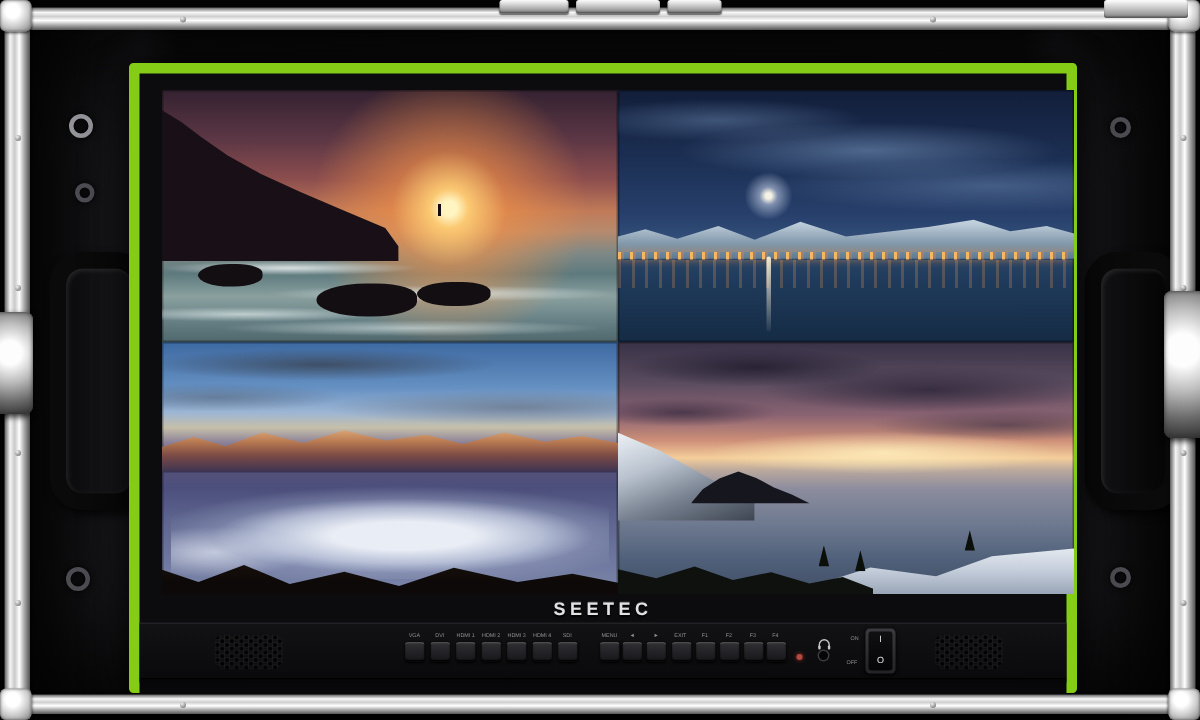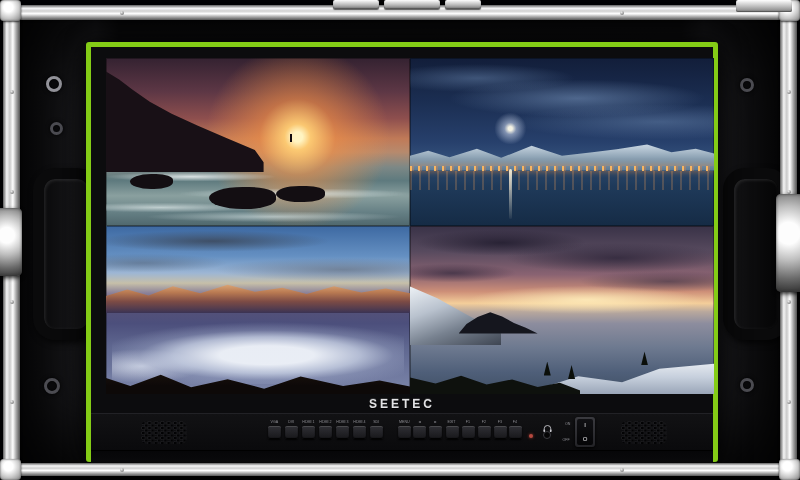--- a/index.html
+++ b/index.html
@@ -37,21 +37,21 @@
       box-shadow:inset 0 0 70px 24px rgba(0,0,0,.88);}
   .grommet{position:absolute;border-radius:50%;background:#0a0a0c;border:3px solid #93939a;
       box-shadow:0 0 4px rgba(0,0,0,.9), inset 0 0 2px #000;}
   .grommet.dim{border-color:#4c4c52;}
   .handle{position:absolute;width:44px;height:150px;border-radius:22px;border:11px solid #0a0a0b;
       box-shadow:inset 0 0 4px rgba(255,255,255,.05), 2px 3px 6px rgba(0,0,0,.7), inset 2px 2px 3px rgba(255,255,255,.07);
       background:transparent;}
 
   
   .monitor{position:absolute;left:86px;top:42px;width:632px;height:420px;background:#0c0c0e;
-      border-radius:3px;border:5px solid #84cc16;box-sizing:border-box;
+      border-radius:3px;border:7px solid #84cc16;box-sizing:border-box;
       box-shadow:0 12px 30px rgba(0,0,0,.8), 0 0 20px rgba(0,0,0,.65);}
   .screen{position:absolute;left:15px;top:11px;width:608px;height:336px;background:#000;
       display:grid;grid-template-rows:168px 168px;grid-template-columns:304px 304px;
       box-shadow:inset 0 0 6px #000;}
   .q{position:relative;overflow:hidden;box-shadow:inset 0 0 0 1px rgba(0,0,0,.35);}
 
   
   .q-tl{background:
       radial-gradient(circle at 63% 47%, #fff4c2 0 5px, rgba(255,205,115,.95) 13px, rgba(243,145,70,.6) 38px, rgba(190,85,60,0) 92px),
       linear-gradient(180deg,#342231 0%,#5d3745 20%,#8e4f4e 36%,#c07a58 48%,#b78a6d 56%,#7d8886 65%,#5e7a7e 73%,#8aa09f 82%,#657f84 92%,#4f676d 100%);}

